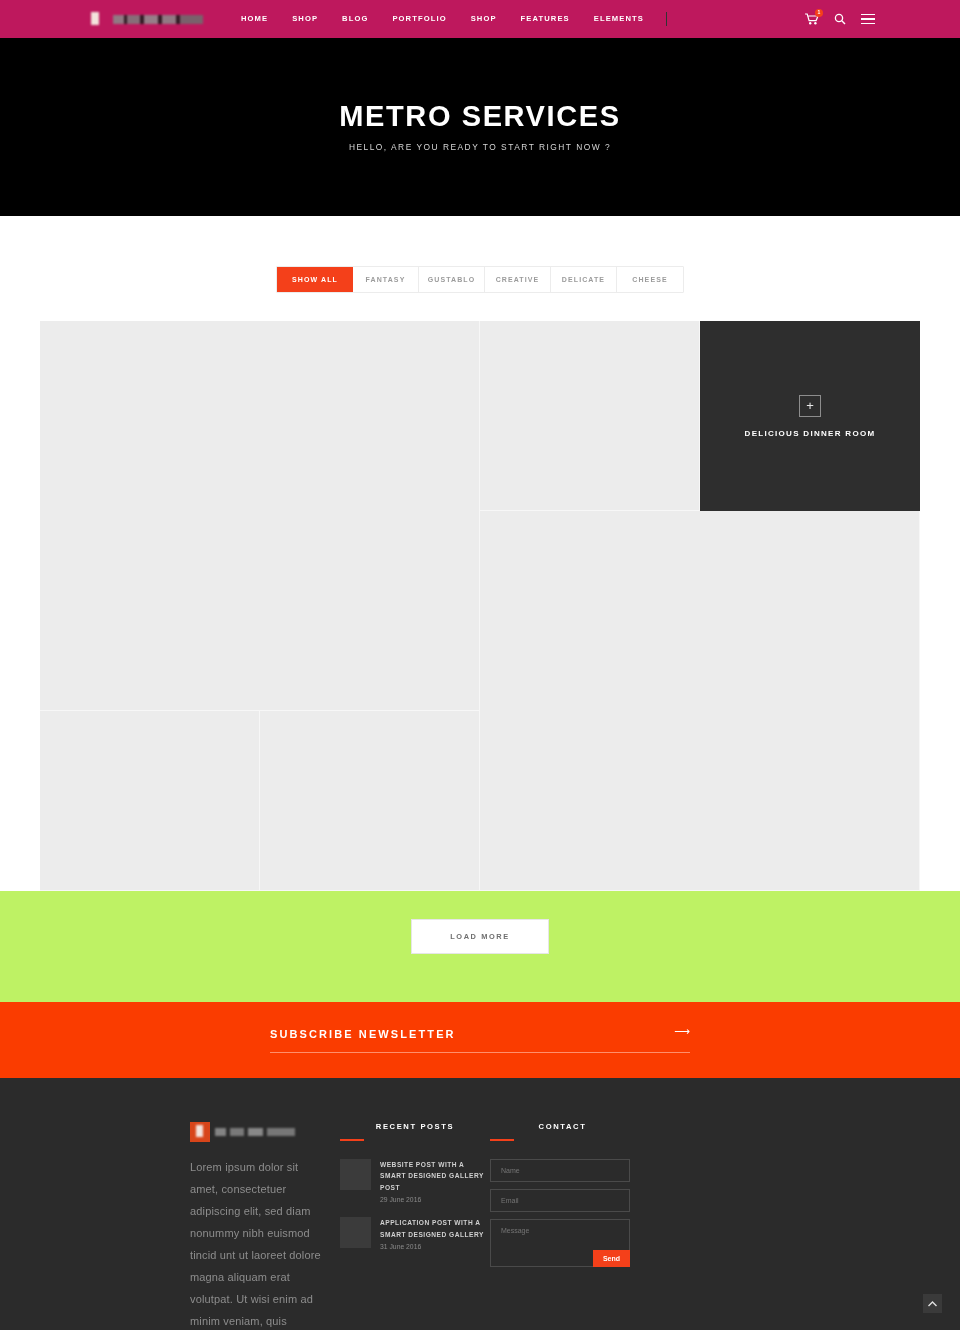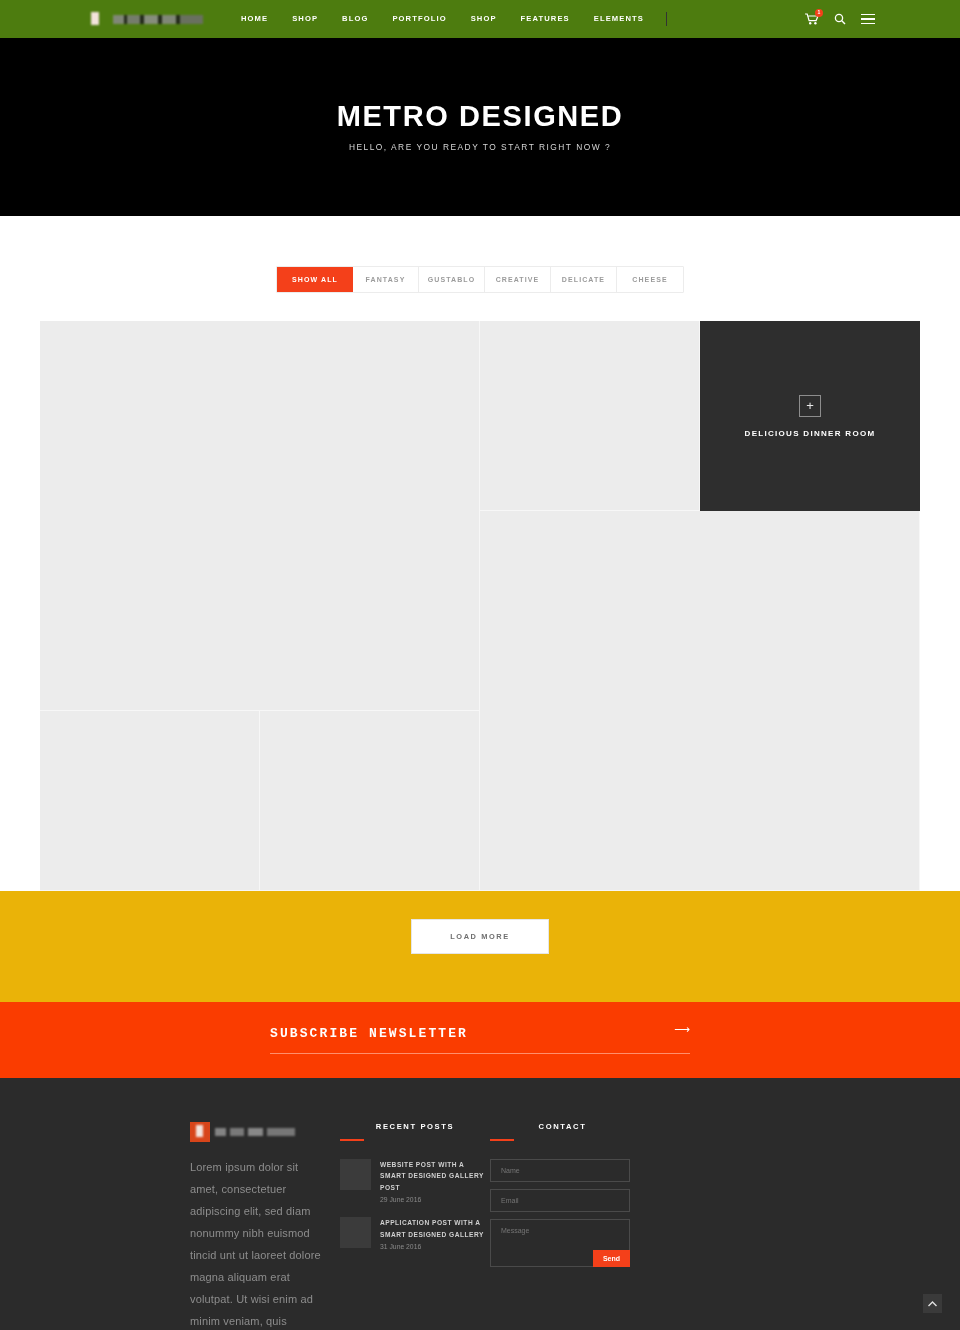--- a/index.html
+++ b/index.html
@@ -9,21 +9,21 @@
     background: #ffffff;
     width: 960px;
     height: 1330px;
     overflow: hidden;
     position: relative;
   }
 
   
   .header {
     height: 38px;
-    background: #4d7c0f;
+    background: #be185d;
     display: flex;
     align-items: center;
     position: relative;
     z-index: 5;
   }
   .header-inner {
     width: 790px;
     margin: 0 auto;
     display: flex;
     align-items: center;
@@ -203,21 +203,21 @@
     font-size: 8px;
     letter-spacing: 1.3px;
     font-weight: 700;
   }
 
   
   .loadmore-wrap {
     display: flex;
     justify-content: center;
     padding: 28px 0 48px;
-    background: #eab308;
+    background: #bef264;
   }
   .loadmore {
     border: 1px solid #e6e6e6;
     background: #fff;
     color: #6f6f6f;
     font-size: 7.4px;
     letter-spacing: 1.6px;
     font-weight: 700;
     padding: 12px 0;
     width: 138px;
@@ -232,26 +232,25 @@
     display: flex;
     align-items: center;
     justify-content: center;
   }
   .news-inner {
     width: 420px;
     position: relative;
   }
   .news-label {
     color: #fff;
-    font-size: 13px;
+    font-size: 11px;
     letter-spacing: 2.1px;
     font-weight: 700;
     padding-bottom: 12px;
     display: block;
-    font-family: Liberation Mono, monospace;
   }
   .news-line {
     height: 1px;
     background: #ff8f6c;
     width: 100%;
   }
   .news-arrow {
     position: absolute;
     right: 0;
     top: -2px;
@@ -452,21 +451,21 @@
             <span></span>
             <span></span>
             <span></span>
           </div>
       </div>
     </div>
   </div>
 </div>
 
 <section class="hero">
-  <h1 class="hero-title">METRO DESIGNED</h1>
+  <h1 class="hero-title">METRO SERVICES</h1>
   <p class="hero-sub">HELLO, ARE YOU READY TO START RIGHT NOW ?</p>
 </section>
 
 <div class="filters-wrap">
   <div class="filters">
     <div class="filter active">SHOW ALL</div>
     <div class="filter">FANTASY</div>
     <div class="filter">GUSTABLO</div>
     <div class="filter">CREATIVE</div>
     <div class="filter">DELICATE</div>

